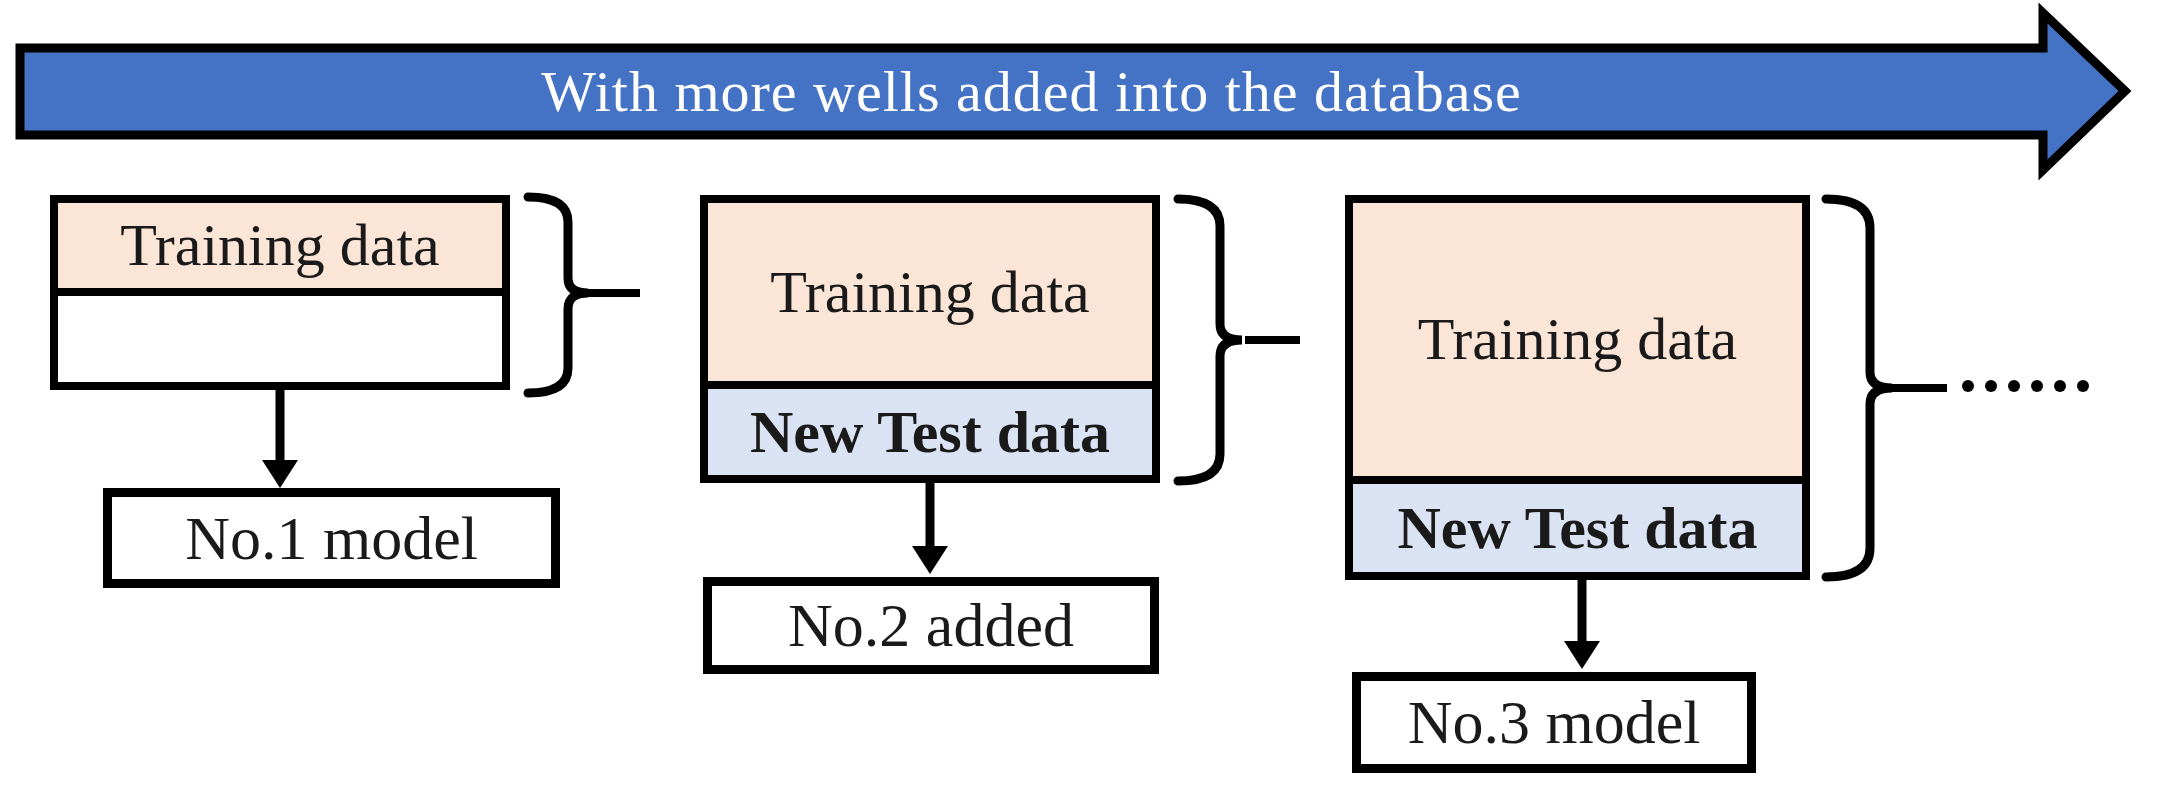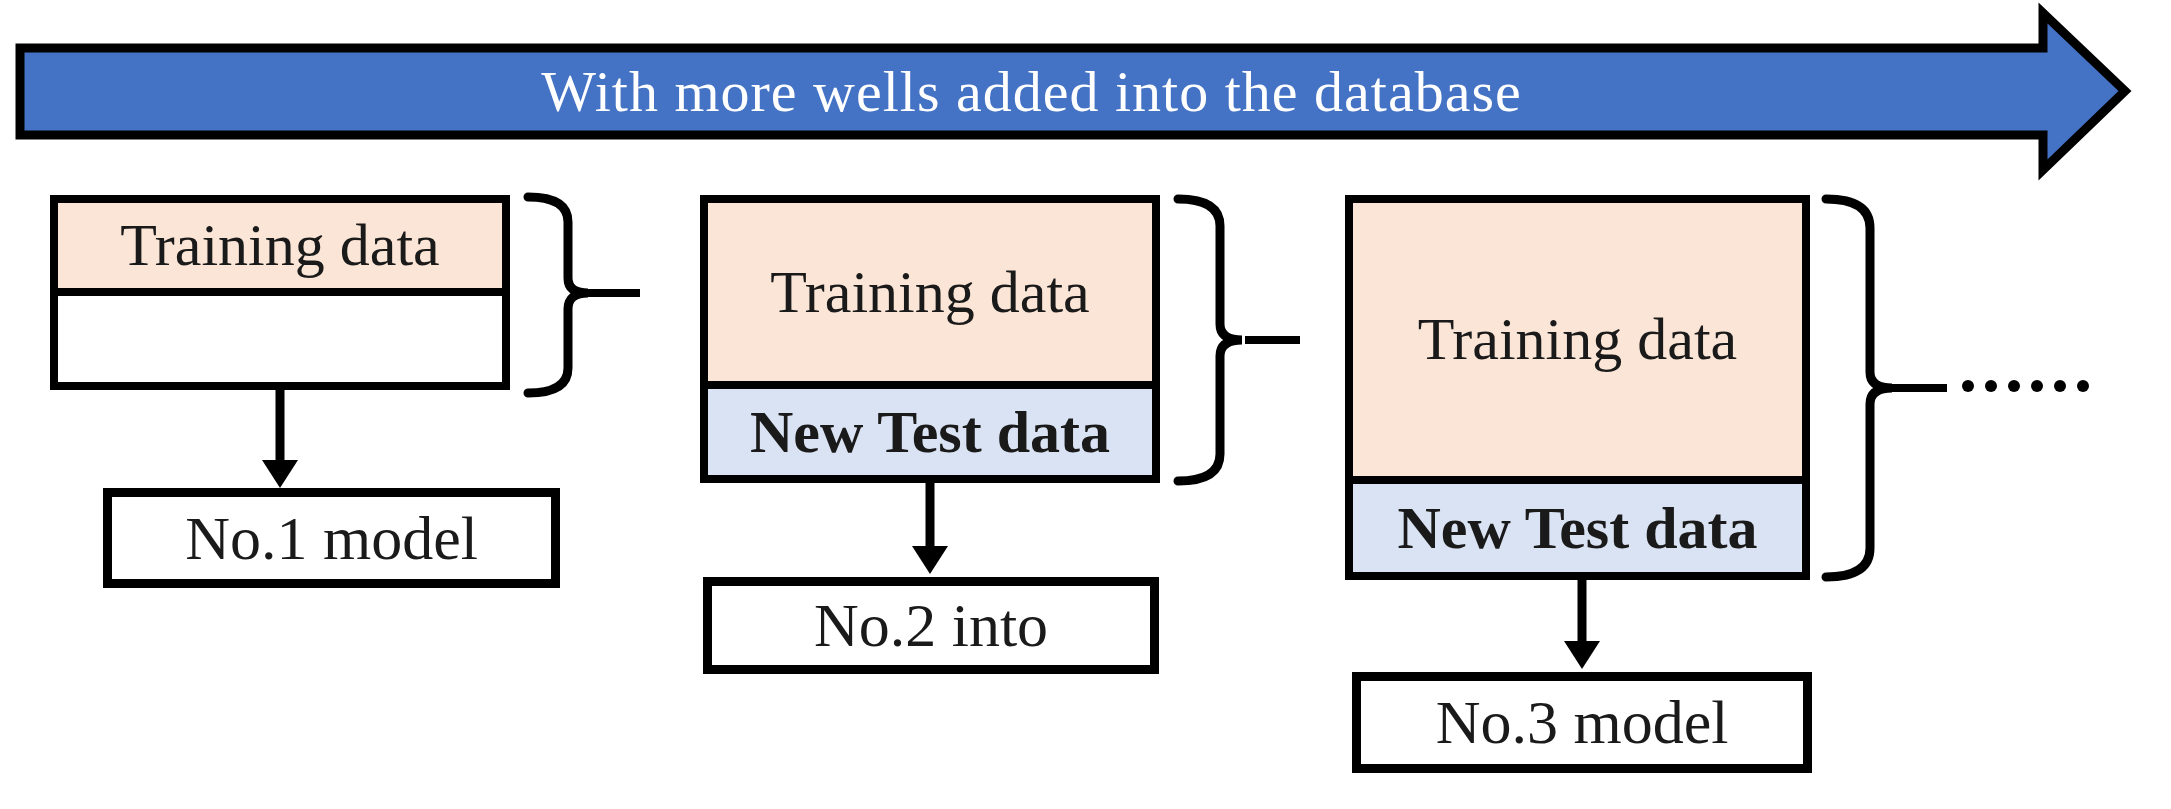--- a/index.html
+++ b/index.html
@@ -79,21 +79,21 @@
       <span>New Test data</span>
     </div>
   </div>
 
   <svg class="abs" style="left:908px;top:481px;" width="44" height="95" viewBox="0 0 44 95">
     <line x1="22" y1="0" x2="22" y2="67" stroke="var(--c-outline)" stroke-width="9"></line>
     <polygon points="4,65 40,65 22,93" fill="var(--c-outline)"></polygon>
   </svg>
 
   <div class="abs model-box" style="left:703px;top:577px;width:456px;height:97px;">
-    <span>No.2 into</span>
+    <span>No.2 added</span>
   </div>
 
   <svg class="abs" style="left:1172px;top:192px;" width="76" height="296" viewBox="0 0 76 296">
     <path d="M 6 7 Q 48 7 48 34 L 48 132 Q 48 148 70 148 Q 48 148 48 164 L 48 262 Q 48 289 6 289" fill="none" stroke="var(--c-outline)" stroke-width="9" stroke-linecap="round"></path>
   </svg>
   <div class="abs tip-line" style="left:1245px;top:336px;width:55px;"></div>
 
   <div class="abs stack" style="left:1345px;top:195px;width:465px;height:385px;">
     <div class="seg seg-training" style="height:281px;">
       <span>Training data</span>
@@ -101,21 +101,21 @@
     <div class="seg seg-test-blue">
       <span>New Test data</span>
     </div>
   </div>
 
   <svg class="abs" style="left:1560px;top:578px;" width="44" height="93" viewBox="0 0 44 93">
     <line x1="22" y1="0" x2="22" y2="65" stroke="var(--c-outline)" stroke-width="9"></line>
     <polygon points="4,63 40,63 22,91" fill="var(--c-outline)"></polygon>
   </svg>
 
-  <div class="abs model-box" style="left:1352px;top:672px;width:460px;height:101px;">
+  <div class="abs model-box" style="left:1352px;top:672px;width:404px;height:101px;">
     <span>No.3 model</span>
   </div>
 
   <svg class="abs" style="left:1820px;top:192px;" width="78" height="392" viewBox="0 0 78 392">
     <path d="M 6 7 Q 50 7 50 36 L 50 180 Q 50 196 72 196 Q 50 196 50 212 L 50 356 Q 50 385 6 385" fill="none" stroke="var(--c-outline)" stroke-width="9" stroke-linecap="round"></path>
   </svg>
   <div class="abs tip-line" style="left:1890px;top:384px;width:57px;"></div>
 
   <div class="abs dots" style="left:1962px;top:380px;height:12px;">
       <span class="dot"></span>

